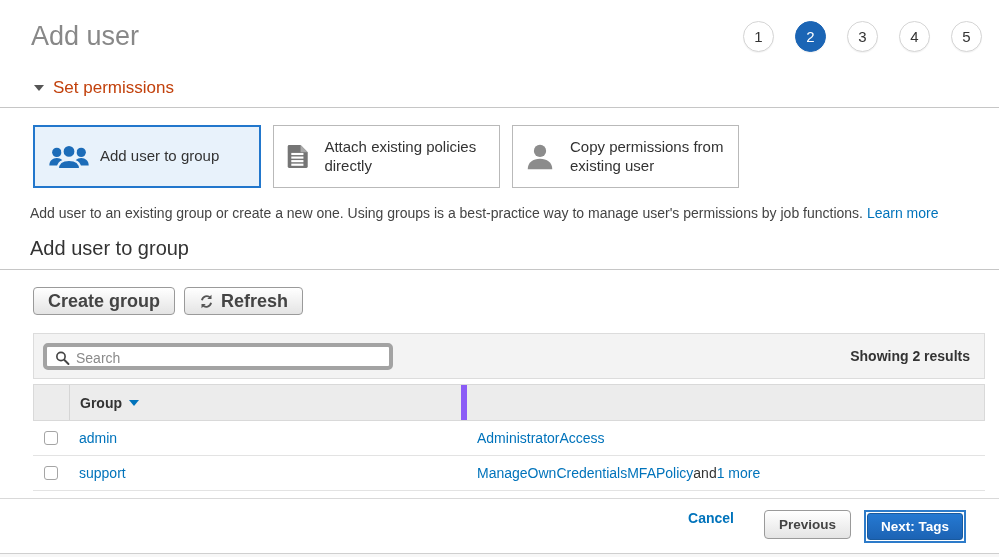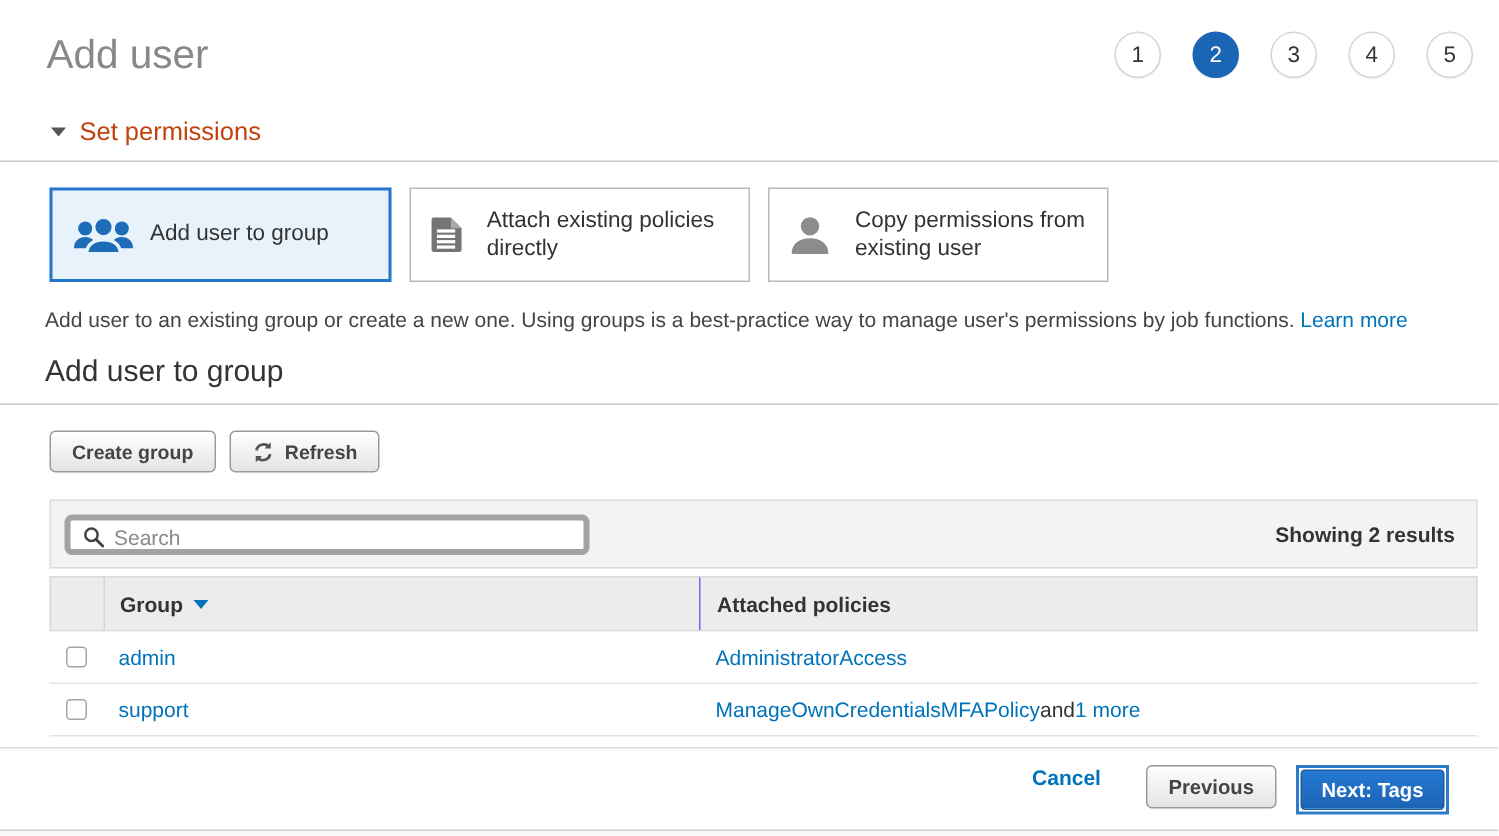--- a/index.html
+++ b/index.html
@@ -34,42 +34,42 @@
   .card.c3 .card-label { max-width:165px; margin-left:16px; }
 
   .desc { margin:17px 30px 0; font-size:14px; color:#444; }
   .link { color:#0073bb; text-decoration:none; cursor:pointer; }
 
   .h2 { margin:16px 0 0 30px; font-size:20px; font-weight:400; color:#333; }
 
   
   .actions { margin:17px 0 0 33px; display:flex; gap:9px; }
   .btn { display:inline-flex; align-items:center; gap:7px; height:28px;
-    padding:0 14px; font-size:13px; font-weight:700; color:#444;
+    padding:0 14px; font-size:18px; font-weight:700; color:#444;
     background:linear-gradient(#ffffff,#e4e4e4); border:1px solid #9a9a9a;
     border-radius:4px; cursor:pointer; font-family:"Liberation Sans",sans-serif; }
 
   
   .table-wrap { margin:18px 0 0 33px; width:952px; }
   .toolbar { height:46px; background:#f3f3f3; border:1px solid #dcdcdc;
     display:flex; align-items:center; justify-content:space-between;
     padding:0 14px 0 9px; }
   .search { width:350px; height:27px; background:#fff; border:4px solid #a3a3a3;
     border-radius:5px; display:flex; align-items:flex-end; padding:0 8px; gap:6px; }
   .search input { border:none; outline:none; font-size:14px; width:100%;
     color:#333; background:transparent; font-family:"Liberation Sans",sans-serif; }
   .search input::placeholder { color:#8a8a8a; }
   .results { font-weight:700; font-size:14px; color:#333; }
 
   .thead { margin-top:5px; height:37px; background:#ececec; border:1px solid #d9d9d9;
     display:flex; align-items:stretch; font-weight:700; font-size:14px; color:#333; }
   .col-cb { width:36px; flex:none; display:flex; align-items:center; justify-content:center; }
   .thead .col-cb { border-right:1px solid #d5d5d5; }
   .col-group { width:397px; flex:none; padding-left:10px; display:flex; align-items:center; }
-  .thead .col-group { border-right:1px solid #8b5cf6; }
+  .thead .col-group { border-right:6px solid #8b5cf6; }
   .col-policies { flex:1; padding-left:11px; display:flex; align-items:center; }
   .sort-tri { width:0; height:0; border-left:5px solid transparent;
     border-right:5px solid transparent; border-top:6px solid #0073bb; margin-left:7px; }
 
   .trow { height:35px; display:flex; align-items:stretch;
     border-bottom:1px solid #e3e3e3; font-size:14px; background:#fff; }
   .cb { width:14px; height:14px; border:1px solid #a5a5a5; border-radius:3px;
     background:#fff; cursor:pointer; }
 
   hr.table-bottom { border:none; border-top:1px solid #d9d9d9; margin:7px 0 0 0; }
@@ -175,23 +175,20 @@
     </div>
     <div class="results">Showing 2 results</div>
   </div>
 
   <div class="thead">
     <div class="col-cb"></div>
     <div class="col-group">
       <span>Group</span>
       <span class="sort-tri"></span>
     </div>
-    <div class="col-policies">
-      <span>Attached policies</span>
-    </div>
   </div>
 
   <div class="trow">
     <div class="col-cb">
       <span class="cb"></span>
     </div>
     <div class="col-group">
       <a class="link">admin</a>
     </div>
     <div class="col-policies">

